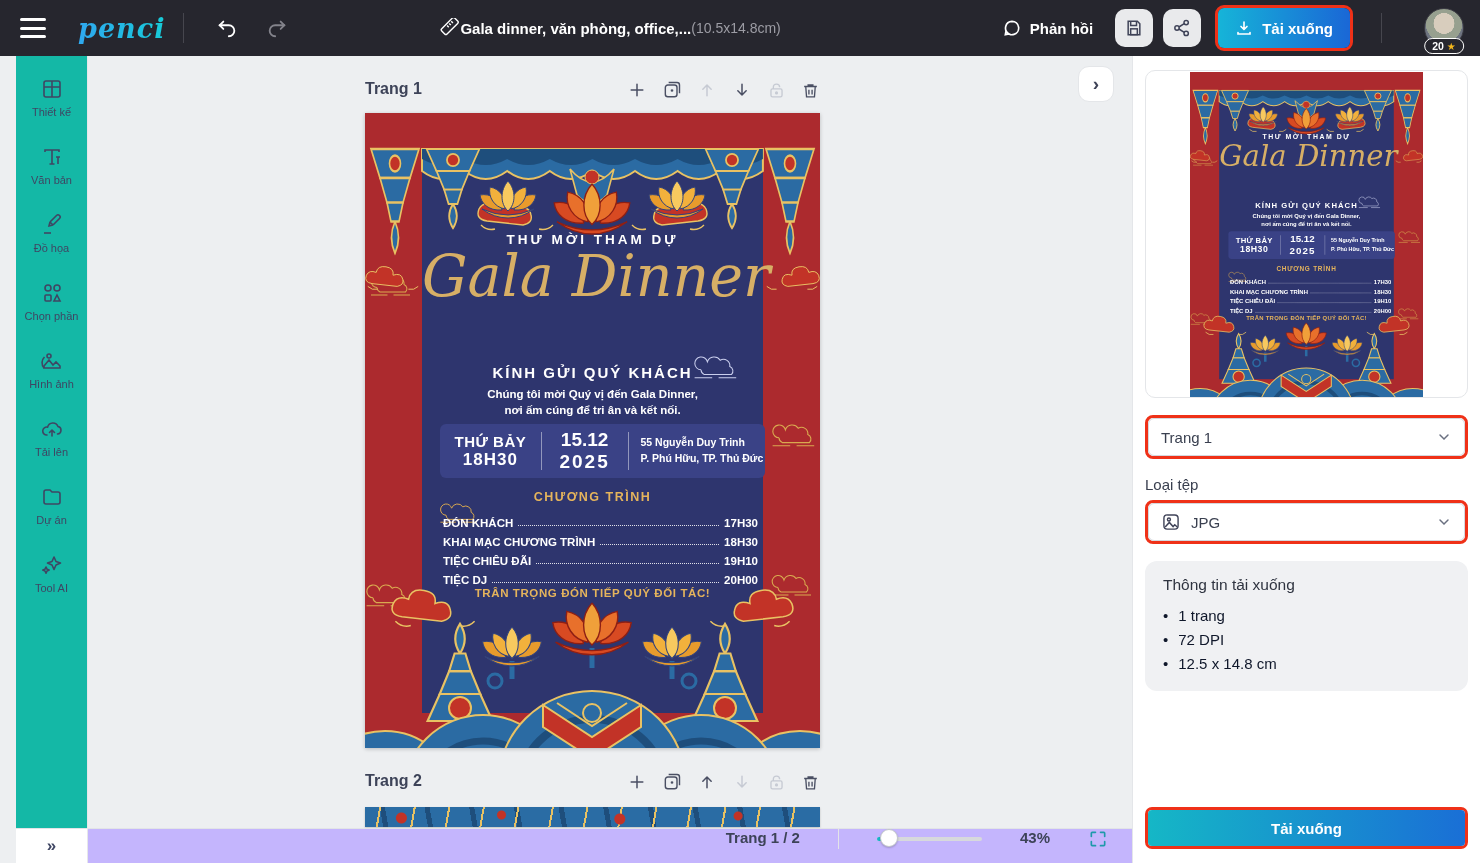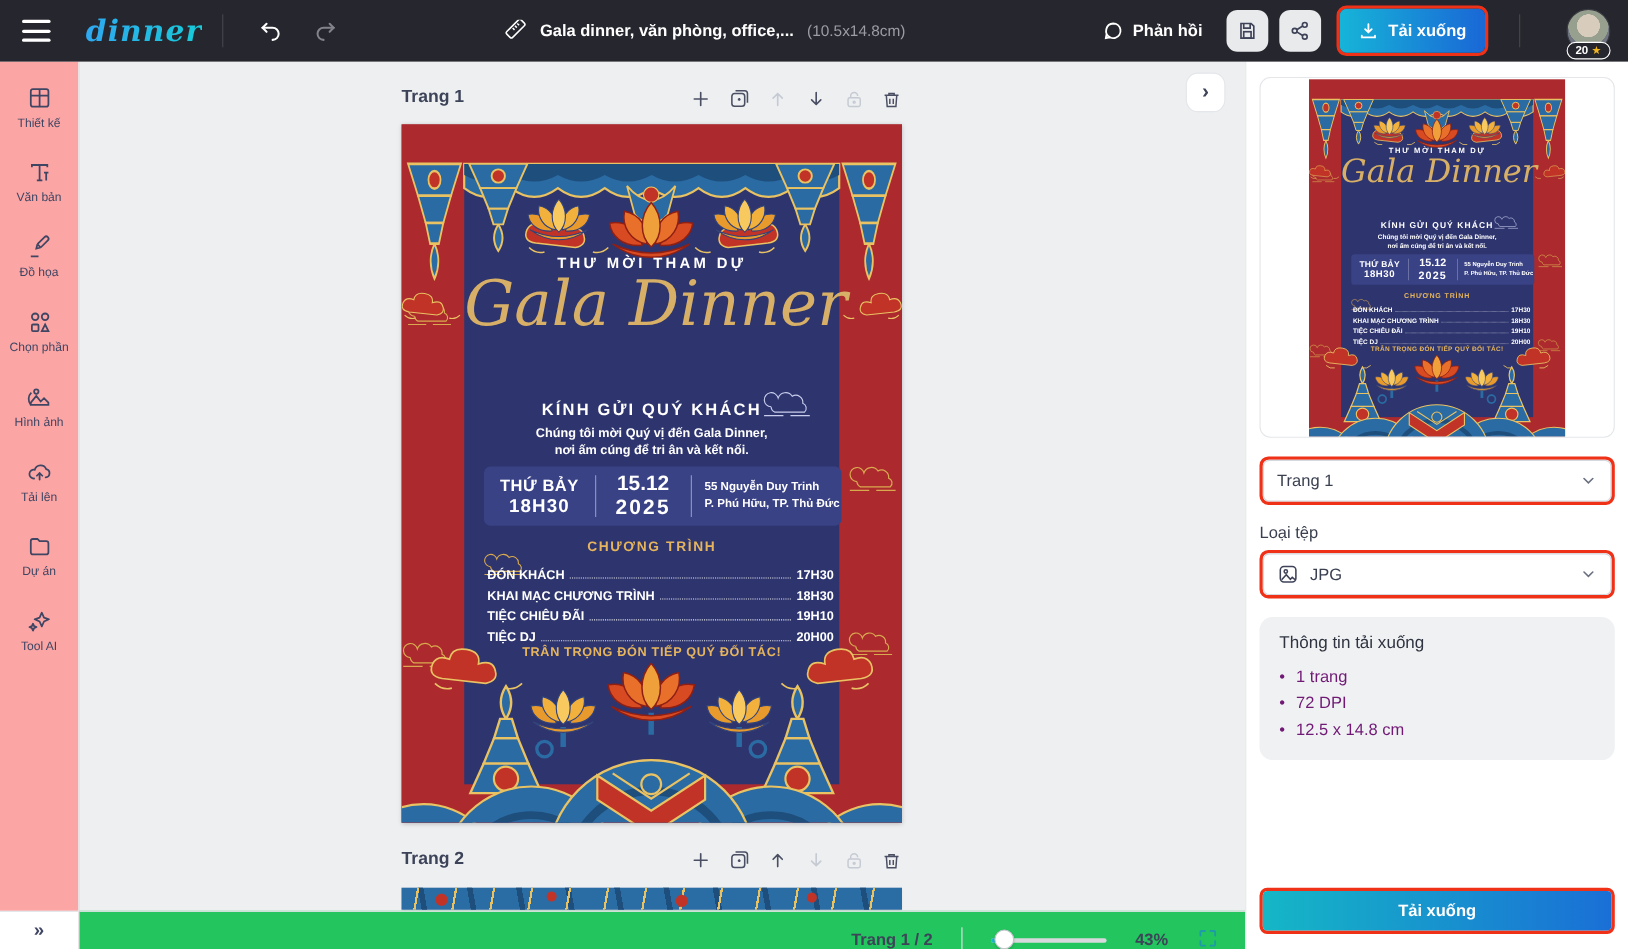--- a/index.html
+++ b/index.html
@@ -7,36 +7,36 @@
   .ic{display:inline-flex;align-items:center;justify-content:center;flex:0 0 auto}
 
   
   .topbar{position:absolute;left:0;top:0;right:0;height:56px;background:#26262E;display:flex;align-items:center;padding:0 10px 0 20px;z-index:50}
   .hamburger{width:26px;height:20px;display:flex;flex-direction:column;justify-content:space-between;cursor:pointer}
   .hamburger i{height:3px;background:#fff;border-radius:2px}
   .logo{margin-left:32px;font-family:"DejaVu Serif",serif;font-style:italic;font-weight:bold;font-size:27px;letter-spacing:1px;background:linear-gradient(90deg,#2FA8F0,#17CBD8);-webkit-background-clip:text;background-clip:text;color:transparent}
   .tb-div{width:1px;height:30px;background:#46464E;margin:0 18px}
   .tb-icon{color:#fff;margin:0 14px}
   .tb-icon.dim{color:#83838B}
-  .doc-group{display:flex;align-items:center;margin-left:138px;gap:12px}
+  .doc-group{display:flex;align-items:center;margin-left:138px;}
   .doc-title{color:#fff;font-weight:700;font-size:15px}
   .doc-size{color:#9C9CA4;font-size:14px}
   .tb-right{margin-left:auto;display:flex;align-items:center;gap:10px}
   .feedback{display:flex;align-items:center;gap:8px;color:#fff;font-size:15px;font-weight:600;margin-right:12px;cursor:pointer}
   .sq-btn{width:38px;height:38px;border-radius:10px;background:#E9EAEC;display:flex;align-items:center;justify-content:center;color:#3F4358;cursor:pointer}
   .ann{border:3px solid #EF3118}
   .dl-wrap{border-radius:9px;margin-left:4px}
   .btn-download{display:flex;align-items:center;gap:9px;background:linear-gradient(90deg,#16B4D8 0%,#1A67D6 100%);color:#fff;font-size:15px;font-weight:700;padding:0 17px;height:40px;border-radius:6px;cursor:pointer}
   .avatar-wrap{position:relative;margin-left:14px;margin-right:6px}
   .avatar{width:40px;height:40px;border-radius:50%;background:radial-gradient(circle at 50% 38%,#D8CDbd 0 34%,#97A08F 35% 60%,#6E7480 61% 100%);border:1px solid #3a3a42}
   .badge{position:absolute;left:50%;transform:translateX(-50%);bottom:-6px;background:#26262E;border:1.5px solid #fff;border-radius:10px;color:#fff;font-size:10.5px;font-weight:700;padding:1px 7px;display:flex;gap:3px;align-items:center;white-space:nowrap}
   .badge .st{color:#F2B61C;font-size:10px}
 
   
-  .sidebar{position:absolute;left:0;top:56px;bottom:0;width:72px;background:#fca5a5;border-right:1px solid #E6E7EA;z-index:30}
+  .sidebar{position:absolute;left:16px;top:56px;bottom:0;width:72px;background:#14b8a6;border-right:1px solid #E6E7EA;z-index:30}
   .side-item{height:68px;display:flex;flex-direction:column;align-items:center;justify-content:center;gap:6px;color:#3F4663;cursor:pointer}
   .side-item span{font-size:11px;color:#3F4663;text-align:center;line-height:1.05}
   .side-list{padding-top:8px}
   .side-foot{position:absolute;bottom:0;left:0;right:0;height:35px;border-top:1px solid #E2E4E7;display:flex;align-items:center;justify-content:center;color:#3F4663;font-size:17px;font-weight:700;cursor:pointer;background:#fff}
 
   
   .canvas{position:absolute;left:72px;top:56px;right:348px;bottom:0;background:#EDEFF1;overflow:hidden}
   .canvas-col{position:absolute;left:293px;top:24px;width:455px}
   .page-head{height:33px;display:flex;align-items:flex-start;justify-content:space-between}
   .page-label{font-size:16px;font-weight:700;color:#3D4358}
@@ -68,56 +68,56 @@
   .p-day{font-size:15px;font-weight:700;letter-spacing:.5px}.p-hour{font-size:17px;font-weight:700;letter-spacing:1px}
   .p-date{font-size:19px;font-weight:700}.p-year{font-size:19px;font-weight:700;letter-spacing:2px}
   .p-addr{font-size:10.5px;font-weight:600;line-height:1.5;text-align:left}
   .p-program{top:377px;color:#E5B45C;font-weight:700;font-size:12.5px;letter-spacing:1.5px}
   .p-sched{position:absolute;left:78px;right:62px;top:397px;z-index:2}
   .sch-row{display:flex;align-items:flex-end;height:19px;color:#fff;font-size:11.5px;font-weight:700}
   .sch-dots{flex:1;border-bottom:1.6px dotted rgba(255,255,255,.85);margin:0 5px 3px}
   .p-closing{top:474px;color:#E5B45C;font-size:11.5px;font-weight:700;letter-spacing:.6px}
 
   
-  .bottombar{position:absolute;left:0;right:0;bottom:0;height:35px;background:#22c55e;border-top:1px solid #E2E4E7;display:flex;align-items:flex-end;justify-content:flex-end;gap:26px;padding-right:24px;z-index:10}
+  .bottombar{position:absolute;left:0;right:0;bottom:0;height:35px;background:#c4b5fd;border-top:1px solid #E2E4E7;display:flex;align-items:flex-start;justify-content:flex-end;gap:38px;padding-right:24px;z-index:10}
   .bb-page{font-size:15px;font-weight:700;color:#3D4358}
   .bb-div{width:1px;height:20px;background:#E3E4E8}
   .slider{position:relative;width:105px;height:18px;cursor:pointer}
   .slider .track{position:absolute;top:8px;left:0;right:0;height:4px;border-radius:2px;background:#D7D9DC}
   .slider .fill{position:absolute;top:8px;left:0;width:8px;height:4px;border-radius:2px;background:#17B8C8}
   .slider .thumb{position:absolute;top:0;left:3px;width:18px;height:18px;border-radius:50%;background:#fff;border:1.5px solid #C2C6CB;box-shadow:0 1px 2px rgba(0,0,0,.2)}
   .bb-zoom{font-size:15px;font-weight:700;color:#3D4358}
   .bb-fs{color:#1E9AAA;cursor:pointer}
 
   
   .rpanel{position:absolute;right:0;top:56px;bottom:0;width:348px;background:#fff;border-left:1px solid #E4E6E9;padding:14px 12px 0 12px;z-index:40}
   .thumb-card{border:1px solid #E4E6E9;border-radius:10px;height:328px;display:flex;align-items:center;justify-content:center;overflow:hidden;margin-bottom:17px}
   .thumb-holder{width:233px;height:325px;overflow:hidden}
   .thumb-scale{transform:scale(0.512);transform-origin:top left;width:455px;height:635px}
   .rp-label{font-size:15px;color:#3A4050;margin-bottom:7px}
   .ann-box{border-radius:8px;margin-bottom:17px}
   .dropdown{height:38px;border:1px solid #D4D8DE;border-radius:6px;display:flex;align-items:center;padding:0 12px;gap:10px;color:#3A4050;font-size:15px;cursor:pointer;background:#fff}
   .dropdown .chev{margin-left:auto;color:#6A7080}
   .info-box{background:#F0F1F3;border-radius:12px;padding:15px 18px;margin-top:4px}
   .info-title{font-size:15.5px;color:#2F3440;font-weight:500;margin-bottom:10px}
-  .info-box li{list-style:none;display:flex;gap:10px;font-size:15px;color:#701a75;line-height:24px}
+  .info-box li{list-style:none;display:flex;gap:10px;font-size:15px;color:#0f172a;line-height:24px}
   .info-box li::before{content:"•";font-size:15px}
   .rp-bottom{position:absolute;left:12px;right:12px;bottom:14px;border-radius:7px}
   .btn-download-big{height:36px;border-radius:4px;background:linear-gradient(90deg,#15B7C6 0%,#1A6FD6 100%);color:#fff;font-size:15px;font-weight:700;display:flex;align-items:center;justify-content:center;cursor:pointer}
 </style>
 </head>
 <body>
 
 <header class="topbar">
   <div class="hamburger">
       <i></i>
       <i></i>
       <i></i>
     </div>
-  <div class="logo">dinner</div>
+  <div class="logo">penci</div>
   <div class="tb-div"></div>
   <span class="ic tb-icon">
     <svg width="22" height="22" viewBox="0 0 24 24" fill="none" stroke="currentColor" stroke-width="2" stroke-linecap="round">
         <path d="M8 5 4 9l4 4"></path>
         <path d="M4 9h10a6 6 0 0 1 0 12"></path>
       </svg>
   </span>
   <span class="ic tb-icon dim">
     <svg width="22" height="22" viewBox="0 0 24 24" fill="none" stroke="currentColor" stroke-width="2" stroke-linecap="round">
         <path d="M16 5l4 4-4 4"></path>

